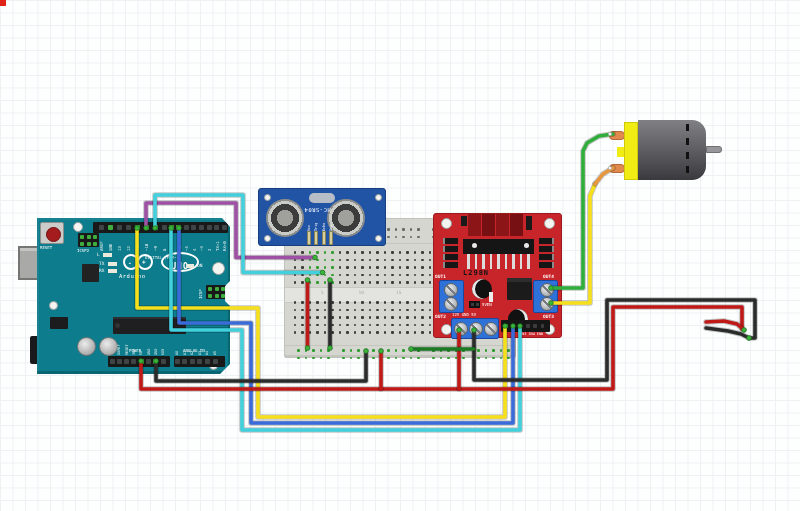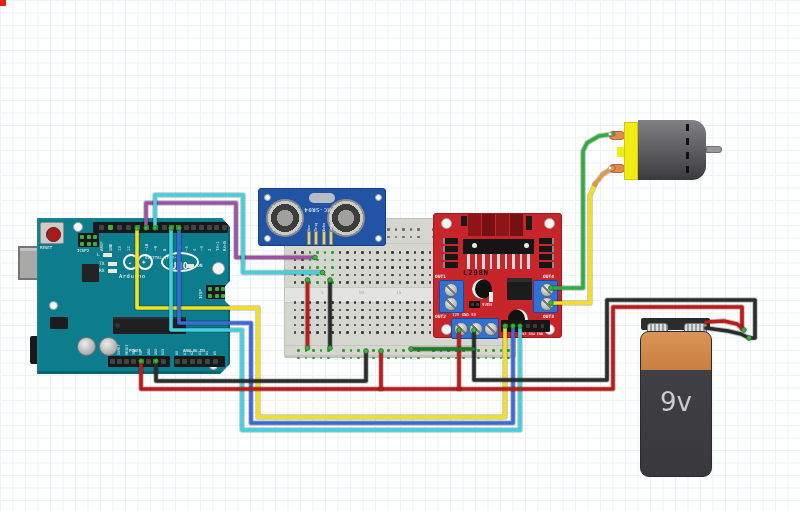--- a/index.html
+++ b/index.html
@@ -699,29 +699,20 @@
     <div class="abs" style="left:11px;top:13px;width:16px;height:9px;background:#e08a4e;border:1px solid #b5693a;border-radius:4px;box-sizing:border-box"></div>
     <div class="abs" style="left:11px;top:46px;width:16px;height:9px;background:#e08a4e;border:1px solid #b5693a;border-radius:4px;box-sizing:border-box"></div>
     <div class="abs" style="left:19px;top:29px;width:9px;height:10px;background:#f0ec14"></div>
     <div class="abs" style="left:26px;top:4px;width:14px;height:58px;background:#f0ec14;border:1px solid #cfc90a;box-sizing:border-box"></div>
     <div class="abs" style="left:40px;top:2px;width:68px;height:60px;border-radius:0 14px 14px 0;background:linear-gradient(#808084,#6c6c70 30%,#505054 70%,#3a3a3e)">
       <div class="abs" style="left:48px;top:4px;width:3px;height:52px;background:repeating-linear-gradient(#111 0 7px,transparent 7px 14px)"></div>
     </div>
     <div class="abs" style="left:108px;top:28px;width:16px;height:7px;background:#97979b;border:1px solid #6f6f73;border-radius:0 3px 3px 0;box-sizing:border-box"></div>
   </div>
 
-  <div id="battery" class="abs" style="left:636px;top:314px;width:130px;height:166px">
-    <div class="abs" style="left:5px;top:4px;width:69px;height:12px;background:#2c2c2f;border-radius:2px"></div>
-    <div class="abs" style="left:11px;top:9px;width:21px;height:12px;border-radius:3px;border:1px solid #77797b;box-sizing:border-box;background:repeating-linear-gradient(90deg,#dcdee0 0 2px,#9b9da0 2px 4px)"></div>
-    <div class="abs" style="left:48px;top:9px;width:23px;height:12px;border-radius:3px;border:1px solid #77797b;box-sizing:border-box;background:repeating-linear-gradient(90deg,#dcdee0 0 2px,#9b9da0 2px 4px)"></div>
-    <div class="abs" style="left:4px;top:17px;width:72px;height:146px;border-radius:9px;background:linear-gradient(#434347,#39393d);border:1px solid #2a2a2d;box-sizing:border-box">
-      <div class="abs" style="left:0;top:0;width:70px;height:38px;border-radius:8px 8px 0 0;background:linear-gradient(#db9457,#c97e41)"></div>
-      <div class="abs" style="left:0;top:55px;width:70px;text-align:center;font-size:26px;color:#c9ccd0;font-family:'DejaVu Sans',sans-serif">9v</div>
-    </div>
-  </div>
 
   <svg id="wire-svg" width="800" height="511" viewBox="0 0 800 511">
       <path d="M 146 228 L 146 203 L 236 203 L 236 257.5 L 315 257.5" fill="none" stroke="rgba(0,0,0,0.22)" stroke-width="5.6" stroke-linejoin="round" stroke-linecap="round"></path>
       <path d="M 146 228 L 146 203 L 236 203 L 236 257.5 L 315 257.5" fill="none" stroke="#9e50a5" stroke-width="3.6" stroke-linejoin="round" stroke-linecap="round"></path>
       <path d="M 155 228 L 155 195 L 243 195 L 243 272.5 L 322.5 272.5" fill="none" stroke="rgba(0,0,0,0.22)" stroke-width="5.6" stroke-linejoin="round" stroke-linecap="round"></path>
       <path d="M 155 228 L 155 195 L 243 195 L 243 272.5 L 322.5 272.5" fill="none" stroke="#41d0dc" stroke-width="3.6" stroke-linejoin="round" stroke-linecap="round"></path>
       <path d="M 137 228 L 137 308 L 258 308 L 258 417 L 505 417 L 505 326" fill="none" stroke="rgba(0,0,0,0.22)" stroke-width="5.6" stroke-linejoin="round" stroke-linecap="round"></path>
       <path d="M 137 228 L 137 308 L 258 308 L 258 417 L 505 417 L 505 326" fill="none" stroke="#f6df1b" stroke-width="3.6" stroke-linejoin="round" stroke-linecap="round"></path>
       <path d="M 179 228 L 179 323 L 251 323 L 251 423 L 513 423 L 513 326" fill="none" stroke="rgba(0,0,0,0.22)" stroke-width="5.6" stroke-linejoin="round" stroke-linecap="round"></path>
       <path d="M 179 228 L 179 323 L 251 323 L 251 423 L 513 423 L 513 326" fill="none" stroke="#3a6bd8" stroke-width="3.6" stroke-linejoin="round" stroke-linecap="round"></path>

